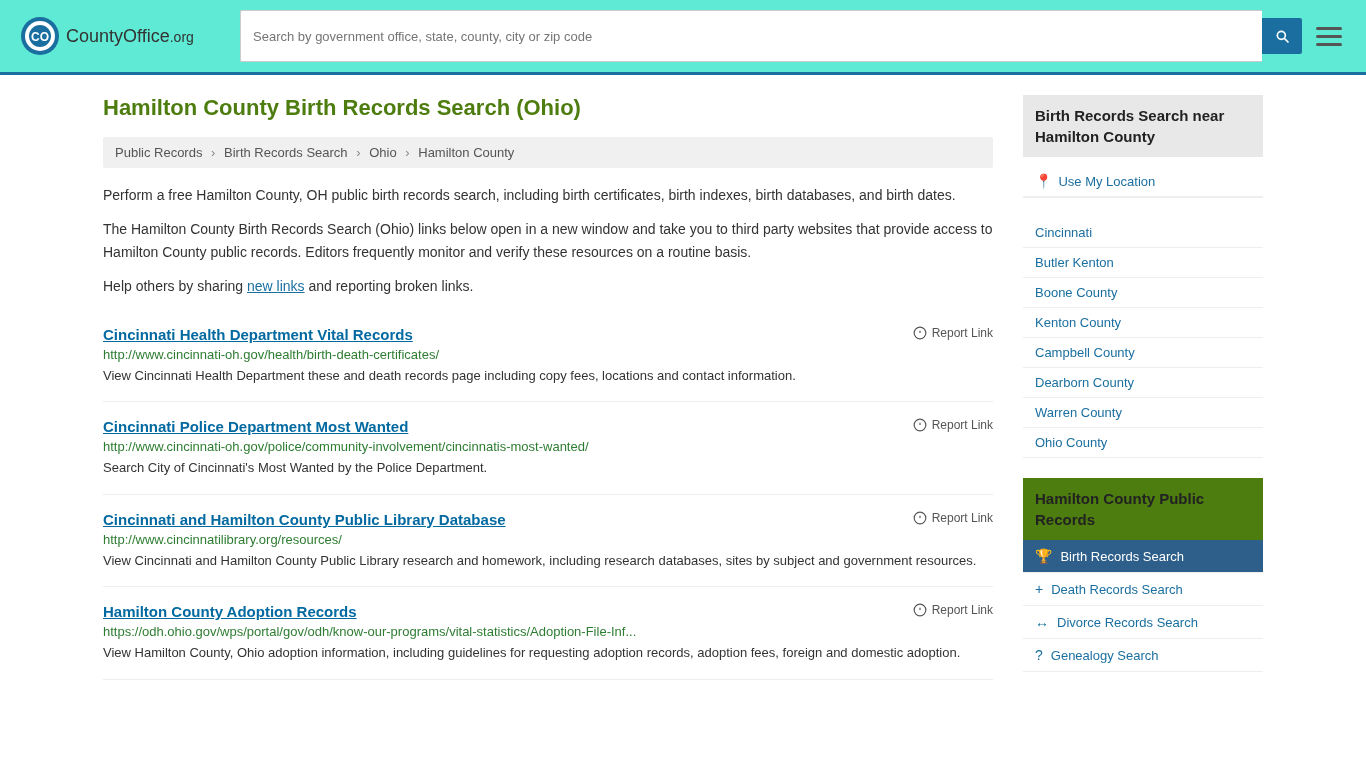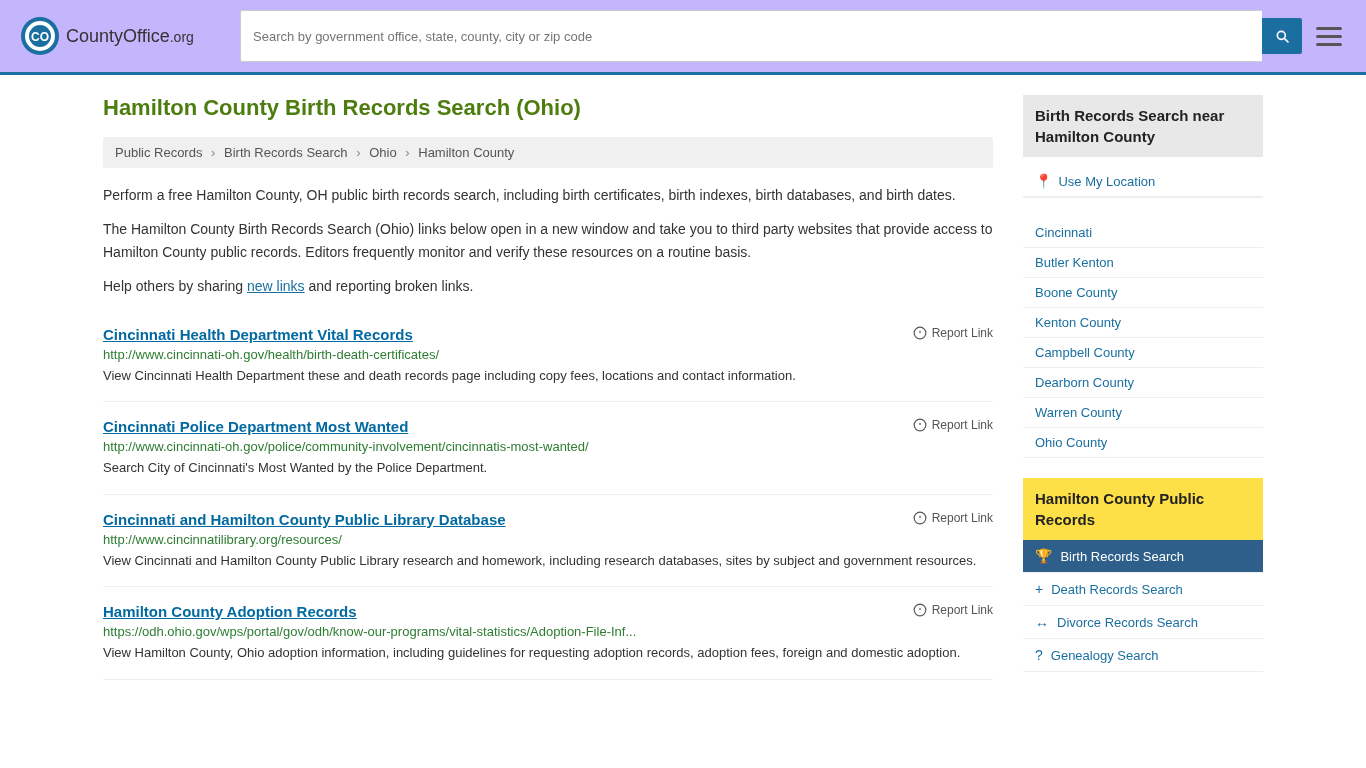--- a/index.html
+++ b/index.html
@@ -1,20 +1,20 @@
 <!DOCTYPE html>
 <html><head>
   <meta charset="utf-8">
   <style>
     * { box-sizing: border-box; margin: 0; padding: 0; }
     body { font-family: Arial, sans-serif; font-size: 14px; color: #333; background: #fff; }
 
     
     .header {
-      background: #c4b5fd;
+      background: #5eead4;
       border-bottom: 3px solid #1a6fa0;
       padding: 10px 20px;
       display: flex;
       align-items: center;
       gap: 20px;
     }
     .logo-area {
       display: flex;
       align-items: center;
       gap: 6px;
@@ -184,21 +184,21 @@
       color: #1a6fa0;
       cursor: pointer;
       border-bottom: 1px solid #eee;
     }
 
     
     .hc-records-title {
       font-size: 15px;
       font-weight: bold;
       color: #222;
-      background: #fde047;
+      background: #4d7c0f;
       padding: 10px 12px;
       margin-top: 8px;
       line-height: 1.4;
     }
     .hc-records-list {
       list-style: none;
     }
     .hc-records-list li {
       border-bottom: 1px solid #eee;
     }

